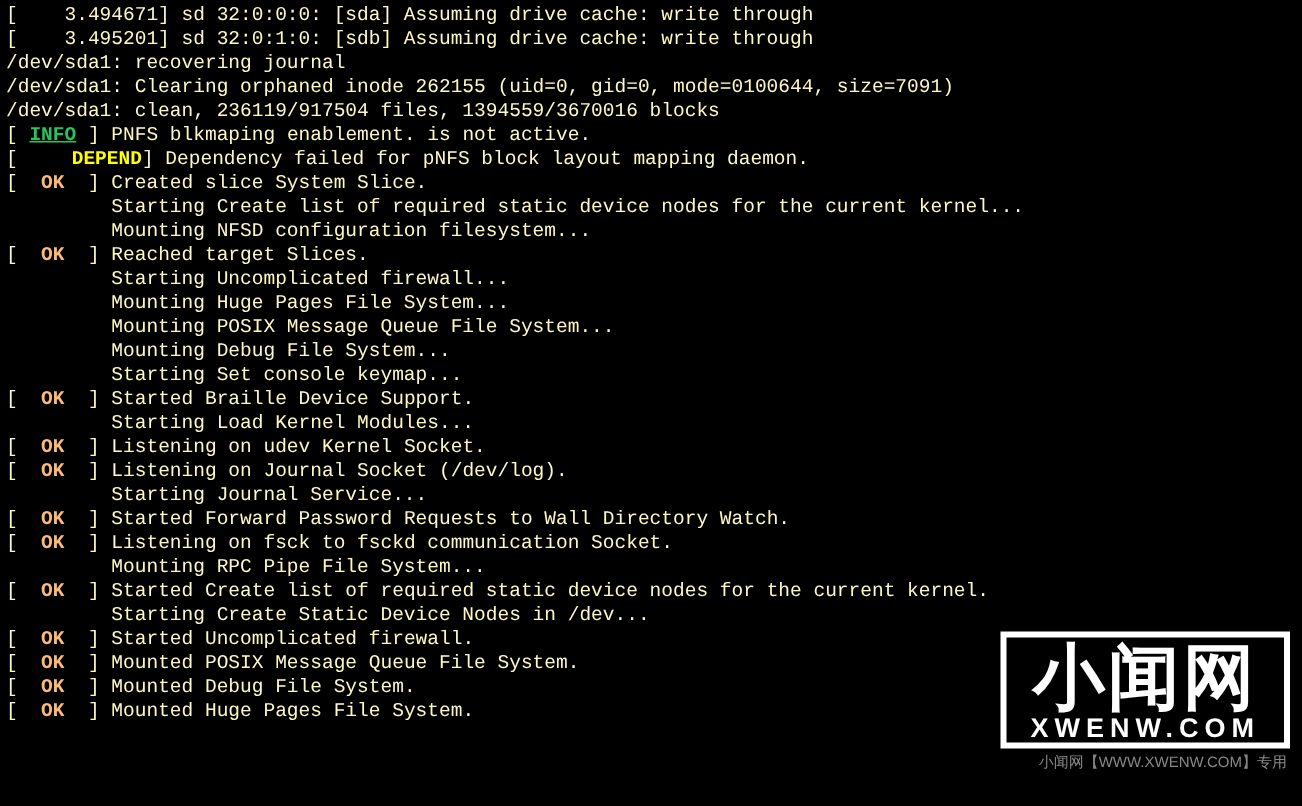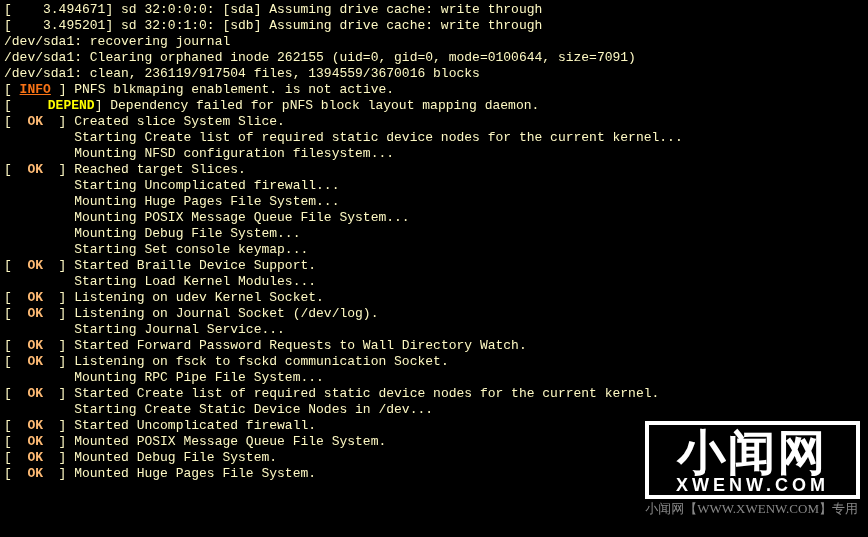--- a/index.html
+++ b/index.html
@@ -14,21 +14,21 @@
     line-height: 16px;
     overflow: hidden;
     position: relative;
   }
   .terminal {
     padding: 2px 0 0 4px;
     white-space: pre;
   }
   .line { display: block; }
   .white  { color: #fef9c3; }
-  .bold   { color: #f97316; font-weight: bold; text-decoration: underline; }
+  .bold   { color: #22c55e; font-weight: bold; text-decoration: underline; }
   .green  { color: #fdba74; font-weight: bold; }
   .yellow { color: #ffff00; font-weight: bold; margin-left: 36px; }
 
   .watermark {
     position: absolute;
     right: 8px;
     bottom: 20px;
     color: #fff;
     pointer-events: none;
   }
@@ -46,22 +46,22 @@
   }
   .watermark .small {
     font-family: Arial, sans-serif;
     font-size: 18px;
     letter-spacing: 4px;
     font-weight: 700;
     margin-top: -2px;
     padding-bottom: 2px;
   }
   .watermark .tiny {
-    font-family: Liberation Serif, serif;
-    font-size: 13px;
+    font-family: Liberation Sans, sans-serif;
+    font-size: 10px;
     text-align: right;
     color: #888;
     margin-top: 2px;
     margin-right: 2px;
   }
 </style>
 </head>
 <body>
 
 <div class="terminal" id="terminal"><span class="line"><span class="white">[    3.494671] sd 32:0:0:0: [sda] Assuming drive cache: write through</span></span><span class="line"><span class="white">[    3.495201] sd 32:0:1:0: [sdb] Assuming drive cache: write through</span></span><span class="line"><span class="white">/dev/sda1: recovering journal</span></span><span class="line"><span class="white">/dev/sda1: Clearing orphaned inode 262155 (uid=0, gid=0, mode=0100644, size=7091)</span></span><span class="line"><span class="white">/dev/sda1: clean, 236119/917504 files, 1394559/3670016 blocks</span></span><span class="line"><span class="white">[ </span><span class="bold">INFO</span><span class="white"> ] PNFS blkmaping enablement. is not active.</span></span><span class="line"><span class="white">[</span><span class="yellow">DEPEND</span><span class="white">] Dependency failed for pNFS block layout mapping daemon.</span></span><span class="line"><span class="white">[  </span><span class="green">OK</span><span class="white">  ] Created slice System Slice.</span></span><span class="line"><span class="white">         Starting Create list of required static device nodes for the current kernel...</span></span><span class="line"><span class="white">         Mounting NFSD configuration filesystem...</span></span><span class="line"><span class="white">[  </span><span class="green">OK</span><span class="white">  ] Reached target Slices.</span></span><span class="line"><span class="white">         Starting Uncomplicated firewall...</span></span><span class="line"><span class="white">         Mounting Huge Pages File System...</span></span><span class="line"><span class="white">         Mounting POSIX Message Queue File System...</span></span><span class="line"><span class="white">         Mounting Debug File System...</span></span><span class="line"><span class="white">         Starting Set console keymap...</span></span><span class="line"><span class="white">[  </span><span class="green">OK</span><span class="white">  ] Started Braille Device Support.</span></span><span class="line"><span class="white">         Starting Load Kernel Modules...</span></span><span class="line"><span class="white">[  </span><span class="green">OK</span><span class="white">  ] Listening on udev Kernel Socket.</span></span><span class="line"><span class="white">[  </span><span class="green">OK</span><span class="white">  ] Listening on Journal Socket (/dev/log).</span></span><span class="line"><span class="white">         Starting Journal Service...</span></span><span class="line"><span class="white">[  </span><span class="green">OK</span><span class="white">  ] Started Forward Password Requests to Wall Directory Watch.</span></span><span class="line"><span class="white">[  </span><span class="green">OK</span><span class="white">  ] Listening on fsck to fsckd communication Socket.</span></span><span class="line"><span class="white">         Mounting RPC Pipe File System...</span></span><span class="line"><span class="white">[  </span><span class="green">OK</span><span class="white">  ] Started Create list of required static device nodes for the current kernel.</span></span><span class="line"><span class="white">         Starting Create Static Device Nodes in /dev...</span></span><span class="line"><span class="white">[  </span><span class="green">OK</span><span class="white">  ] Started Uncomplicated firewall.</span></span><span class="line"><span class="white">[  </span><span class="green">OK</span><span class="white">  ] Mounted POSIX Message Queue File System.</span></span><span class="line"><span class="white">[  </span><span class="green">OK</span><span class="white">  ] Mounted Debug File System.</span></span><span class="line"><span class="white">[  </span><span class="green">OK</span><span class="white">  ] Mounted Huge Pages File System.</span></span></div>

